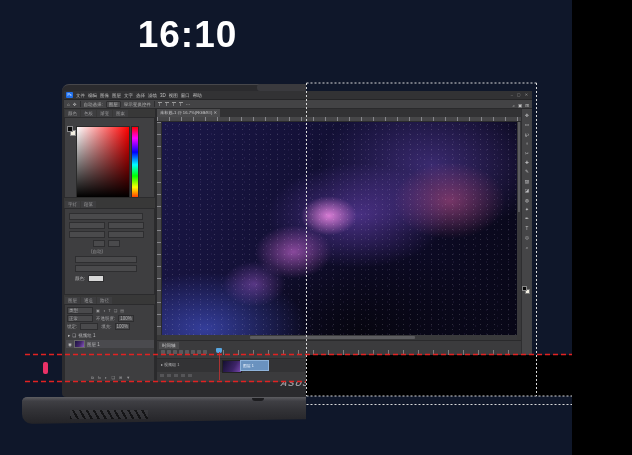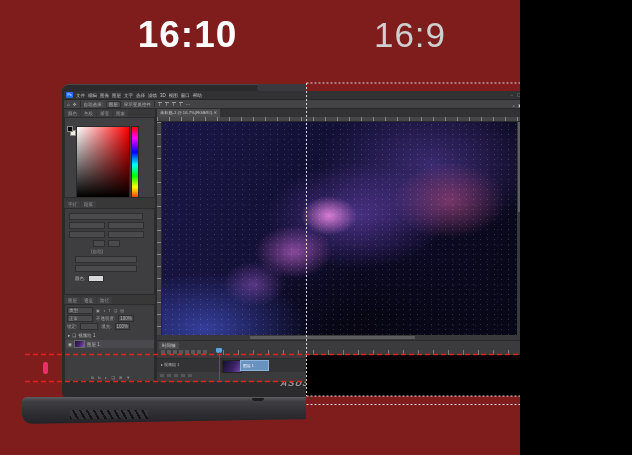--- a/index.html
+++ b/index.html
@@ -1,16 +1,16 @@
 <!DOCTYPE html>
 <html><head>
 <meta charset="utf-8">
 <style>
   html,body{margin:0;padding:0;background:#000;}
-  .stage{position:relative;width:520px;height:455px;background:#7f1d1d;overflow:hidden;
+  .stage{position:relative;width:572px;height:455px;background:#0f172a;overflow:hidden;
          font-family:"Liberation Sans",sans-serif;}
   .abs{position:absolute;}
   
   .h-left{position:absolute;left:110px;top:14px;width:155px;text-align:center;
           font-size:37px;font-weight:700;color:#fff;letter-spacing:1px;}
   .h-right{position:absolute;left:340px;top:15px;width:140px;text-align:center;
            font-size:35px;font-weight:400;color:#cfcfcf;letter-spacing:1px;}
   
   .bezel-clip{position:absolute;left:62px;top:84px;width:244px;height:313px;overflow:hidden;}
   .bezel{position:absolute;left:0;top:0;width:473px;height:313px;background:#2b2b2e;
@@ -107,21 +107,20 @@
   .cut{position:absolute;left:306px;top:355px;width:326px;height:41px;background:#000;}
   .marker{position:absolute;left:43px;top:362px;width:4.5px;height:12px;border-radius:2px;}
   svg.lines{position:absolute;left:0;top:0;pointer-events:none;}
 </style>
 </head>
 <body>
 
 <div class="stage">
 
   <div class="h-left">16:10</div>
-  <div class="h-right">16:9</div>
 
   <div class="bezel-clip">
     <div class="bezel"></div>
     <div class="lidlip"></div>
     <div class="asus">ASUS</div>
   </div>
 
   <div class="base">
     <div class="vents"></div>
     <div class="basenotch"></div>

